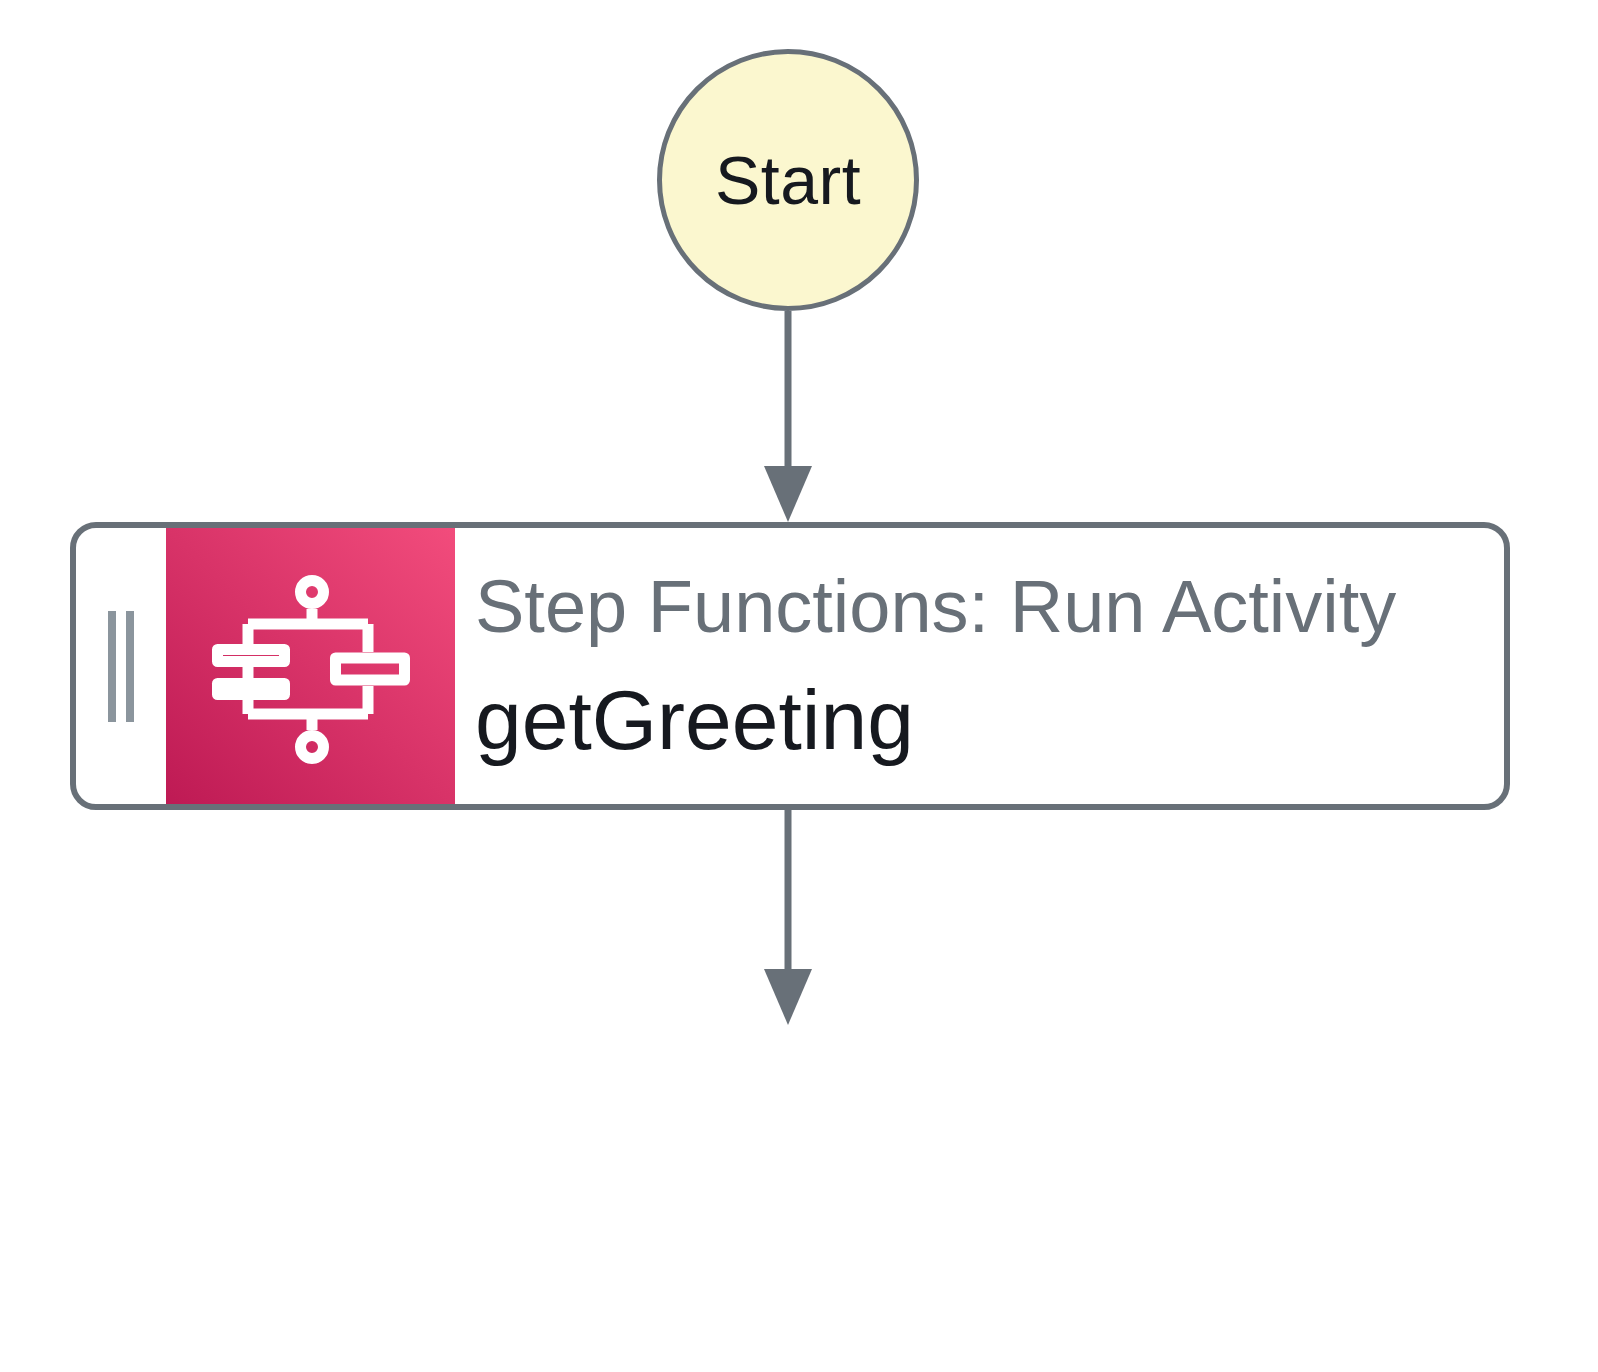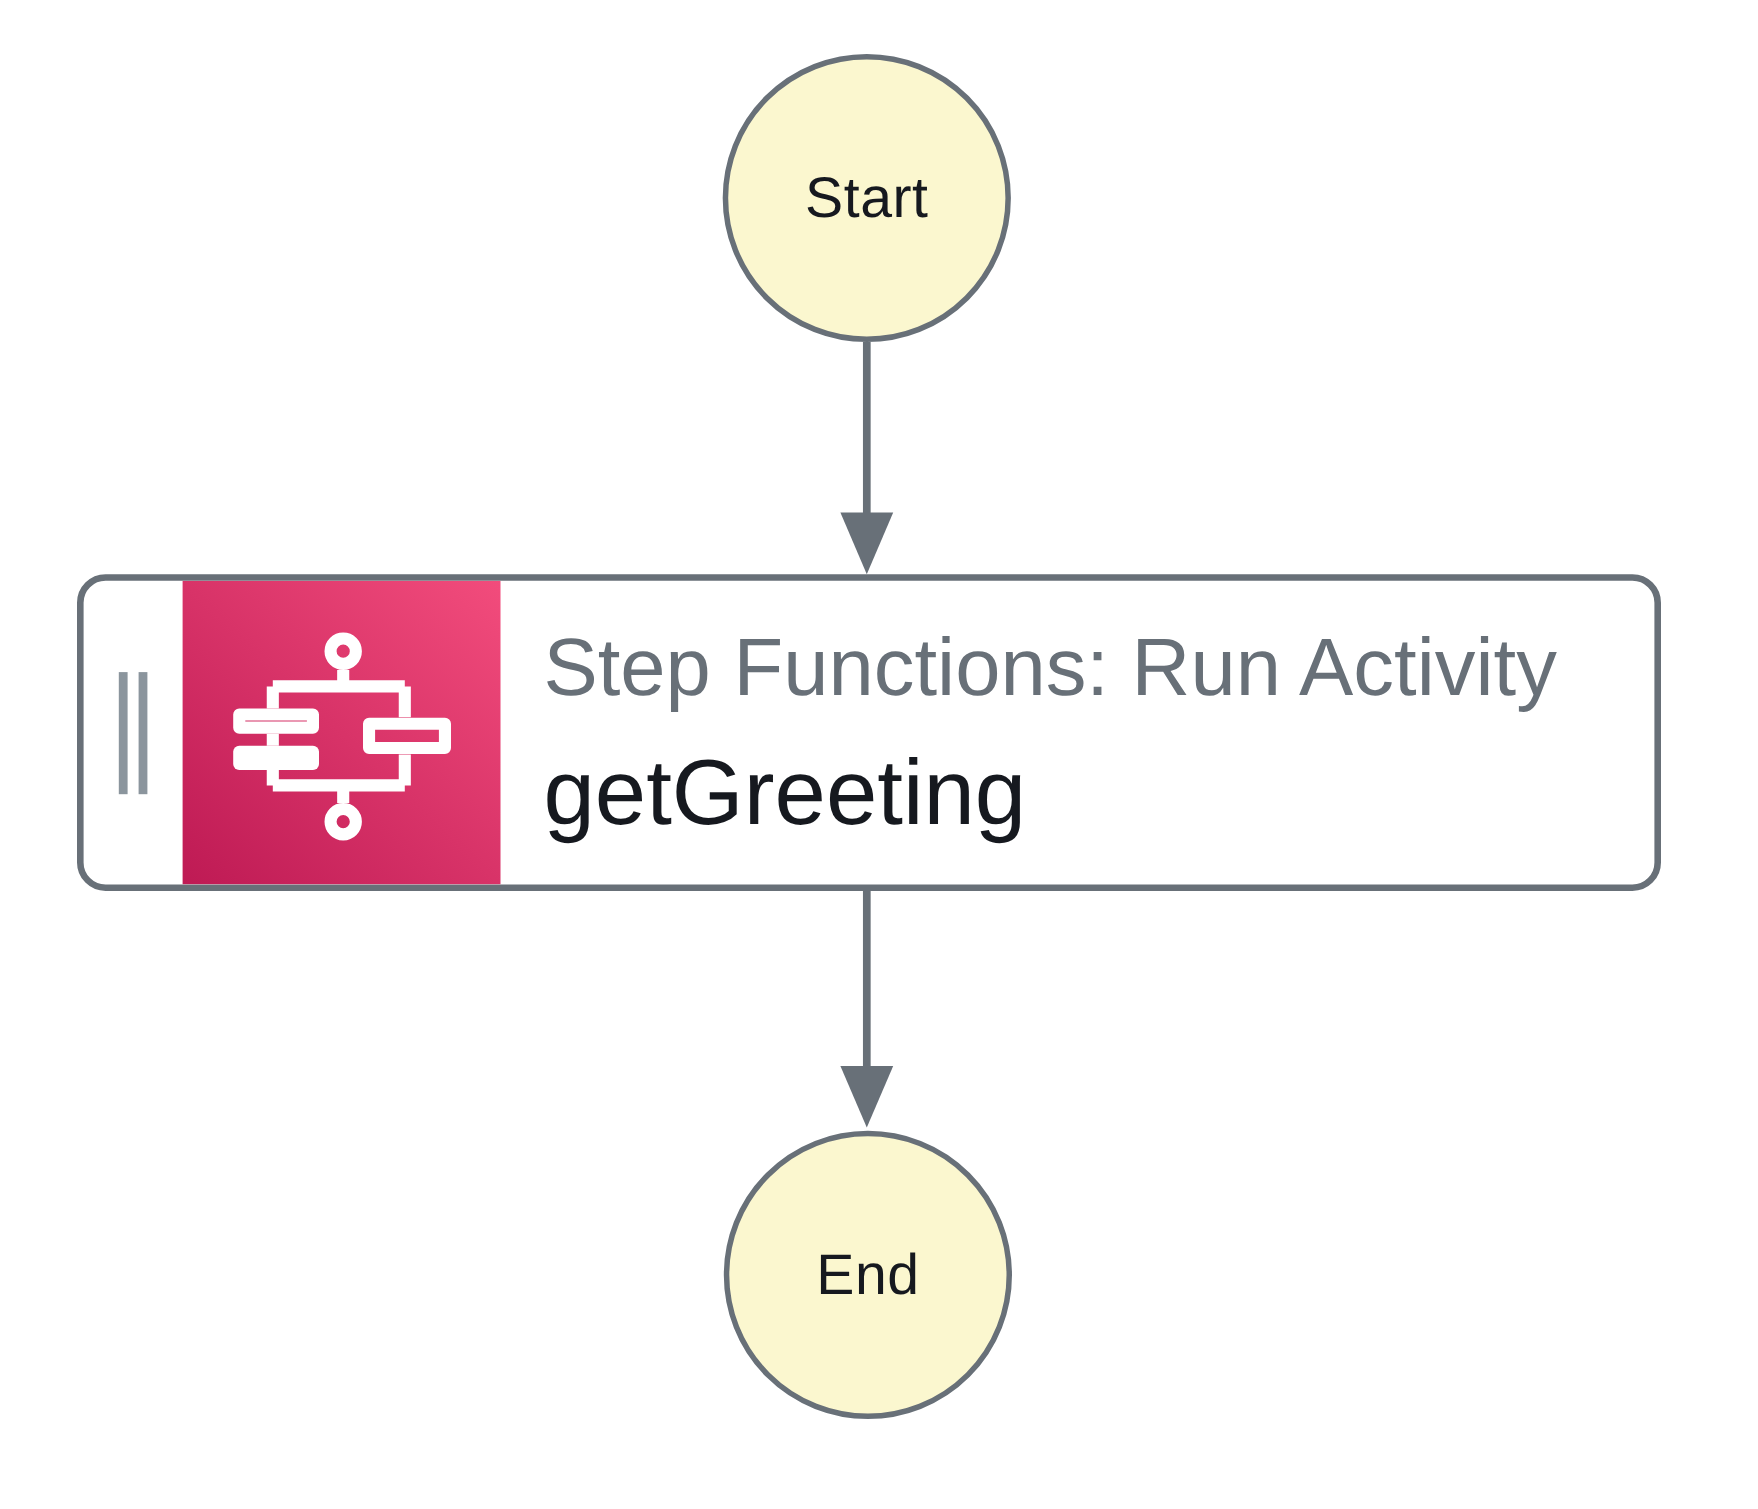--- a/index.html
+++ b/index.html
@@ -19,21 +19,21 @@
     height: 262px;
     box-sizing: border-box;
     border-radius: 50%;
     background: var(--terminal-fill, #fbf7cf);
     border: 5px solid var(--stroke-gray, #687078);
     display: flex;
     align-items: center;
     justify-content: center;
   }
   .terminal span {
-    font-size: 52px;
+    font-size: 68px;
     color: var(--name-text, #16191f);
     letter-spacing: 0.5px;
   }
   .terminal.start { left: 657px; top: 49px; }
   .terminal.end   { left: 658px; top: 1028px; }
 
   
   .arrow { position: absolute; display: block; }
   .arrow-1 { left: 760px; top: 311px; }
   .arrow-2 { left: 760px; top: 810px; }
@@ -79,21 +79,21 @@
     fill: none;
     stroke: var(--icon-glyph, #ffffff);
     stroke-width: 11;
     stroke-linejoin: round;
   }
   .text-block {
     flex: 1;
     display: flex;
     flex-direction: column;
     justify-content: center;
-    padding-left: 39px;
+    padding-left: 20px;
     gap: 16px;
     min-width: 0;
   }
   .node-type {
     font-size: 74px;
     line-height: 1.05;
     color: var(--type-text, #687078);
     white-space: nowrap;
   }
   .node-name {
@@ -139,17 +139,14 @@
       <div class="node-type">Step Functions: Run Activity</div>
       <div class="node-name">getGreeting</div>
     </div>
   </div>
 
   <svg class="arrow arrow-2" width="56" height="216" viewBox="0 0 56 216">
     <line x1="28" y1="0" x2="28" y2="162"></line>
     <polygon points="4,159 52,159 28,215"></polygon>
   </svg>
 
-  <div class="terminal end">
-    <span>End</span>
-  </div>
 
 </div>
 
 </body></html>

